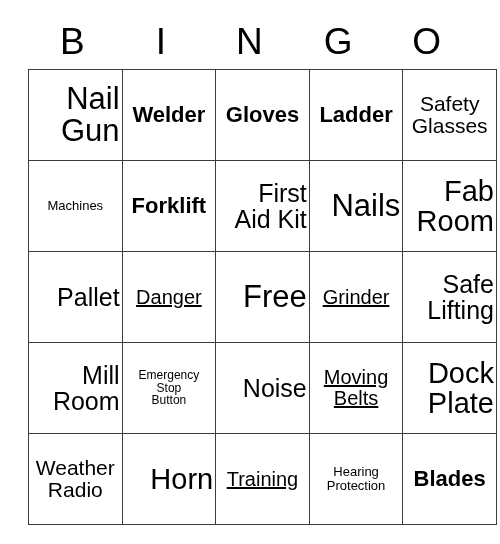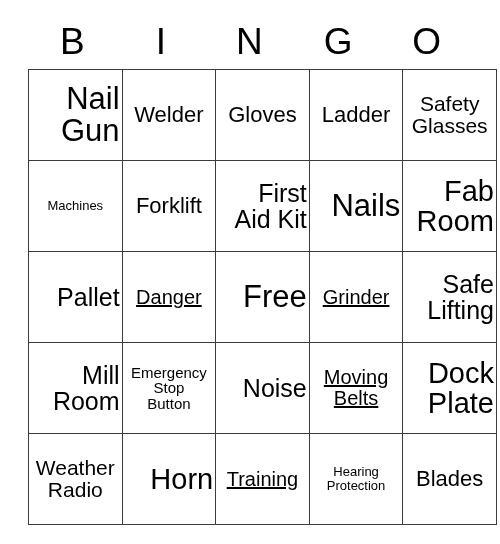--- a/index.html
+++ b/index.html
@@ -62,25 +62,25 @@
   .cell-text {
     display: block;
     line-height: 1.04;
     white-space: pre-line;
   }
 
   
   .fs-xxl { font-size: 31px; text-align: right; }
   .fs-xl  { font-size: 29px; text-align: right; }
   .fs-l   { font-size: 25px; text-align: right; }
-  .fs-m   { font-size: 22px; }
+  .fs-m   { font-size: 22px; font-weight: bold; }
   .fs-s   { font-size: 20px; text-decoration: underline; }
   .fs-xs  { font-size: 21px; }
   .fs-xxs { font-size: 13px; }
-  .fs-tiny{ font-size: 15px; }
+  .fs-tiny{ font-size: 12px; }
 </style>
 </head>
 <body>
 
 <div id="card">
 
   <div class="header-row">
     <div class="header-cell">B</div>
     <div class="header-cell">I</div>
     <div class="header-cell">N</div>

